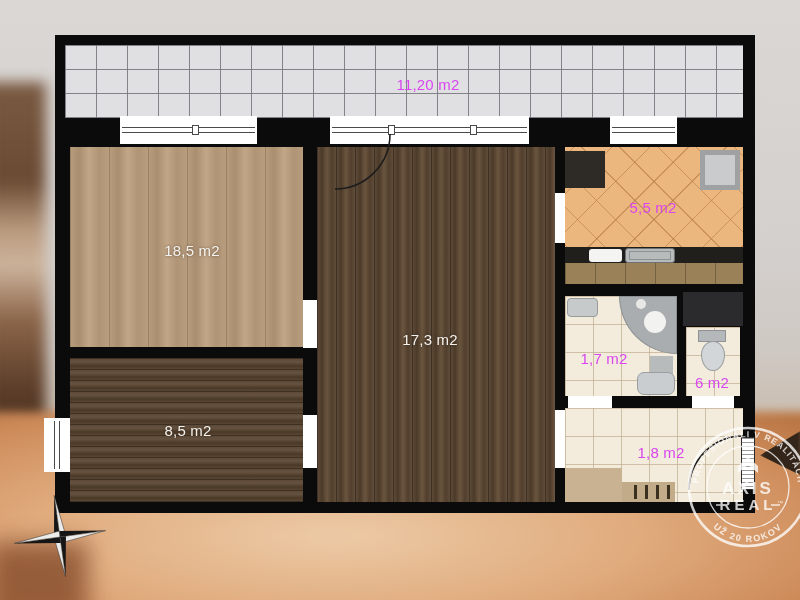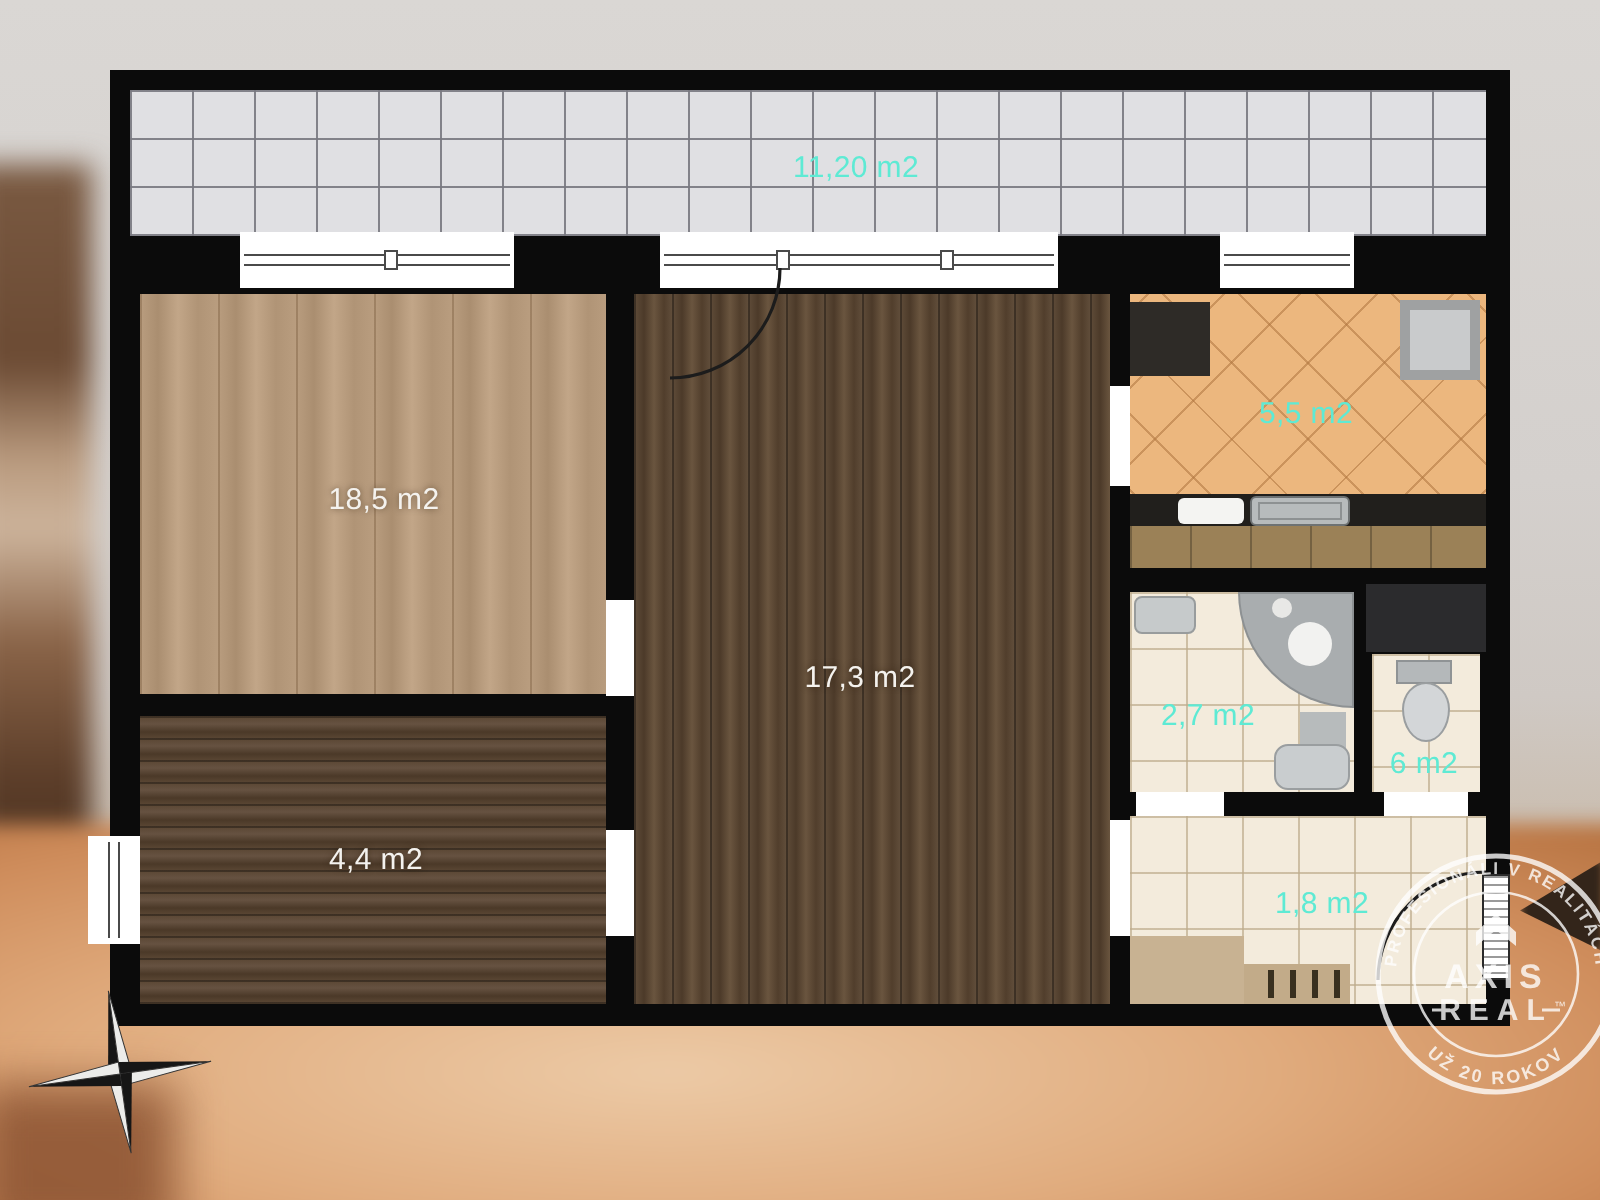--- a/index.html
+++ b/index.html
@@ -99,21 +99,21 @@
   .gap-r1{left:248px;top:265px;width:14px;height:48px;}
   .gap-r2{left:248px;top:380px;width:14px;height:53px;}
   .gap-b{left:513px;top:361px;width:44px;height:12px;}
   .gap-wc{left:637px;top:361px;width:42px;height:12px;}
   .door-entry{left:686px;top:402px;width:14px;height:53px;border:1px solid #2a2a2a;
     background:repeating-linear-gradient(180deg,#9a9a9a 0 1px,#ffffff 1px 4px);}
 
   .arcs{position:absolute;inset:0;width:700px;height:478px;pointer-events:none;}
 
   .lbl{position:absolute;transform:translate(-50%,-50%);font-size:15px;letter-spacing:.2px;
-       white-space:nowrap;color:#5eead4;}
+       white-space:nowrap;color:#d946ef;}
   .lbl.light{color:#f4f2ee;text-shadow:0 0 3px rgba(40,25,10,.55);}
   .lbl-balcony{left:373px;top:49px;}
   .lbl-107{left:137px;top:215px;}
   .lbl-173{left:375px;top:304px;}
   .lbl-55{left:598px;top:172px;}
   .lbl-27{left:549px;top:323px;}
   .lbl-1{left:657px;top:347px;}
   .lbl-33{left:606px;top:417px;}
   .lbl-67{left:133px;top:395px;}
 
@@ -201,24 +201,24 @@
 
     <svg class="arcs" viewBox="0 0 700 478">
       <path d="M 335 99 A 55 55 0 0 1 280 154" fill="none" stroke="#1c1c1c" stroke-width="1.6"></path>
       <path d="M 688 401 A 54 54 0 0 0 634 455" fill="none" stroke="#1c1c1c" stroke-width="1.6"></path>
     </svg>
 
     <span class="lbl lbl-balcony">11,20 m2</span>
     <span class="lbl light lbl-107">18,5 m2</span>
     <span class="lbl light lbl-173">17,3 m2</span>
     <span class="lbl lbl-55">5,5 m2</span>
-    <span class="lbl lbl-27">2,7 m2</span>
+    <span class="lbl lbl-27">1,7 m2</span>
     <span class="lbl lbl-1">6 m2</span>
     <span class="lbl lbl-33">1,8 m2</span>
-    <span class="lbl light lbl-67">4,4 m2</span>
+    <span class="lbl light lbl-67">8,5 m2</span>
   </div>
 
   <svg class="compass" viewBox="0 0 104 92">
     <g transform="rotate(-8 50 45)">
       <polygon points="50,3 44,45 50,45" fill="#161616"></polygon>
       <polygon points="50,3 56,45 50,45" fill="#ececea" stroke="#333" stroke-width=".5"></polygon>
       <polygon points="96,45 50,39 50,45" fill="#161616"></polygon>
       <polygon points="96,45 50,51 50,45" fill="#ececea" stroke="#333" stroke-width=".5"></polygon>
       <polygon points="50,85 56,45 50,45" fill="#161616"></polygon>
       <polygon points="50,85 44,45 50,45" fill="#ececea" stroke="#333" stroke-width=".5"></polygon>

